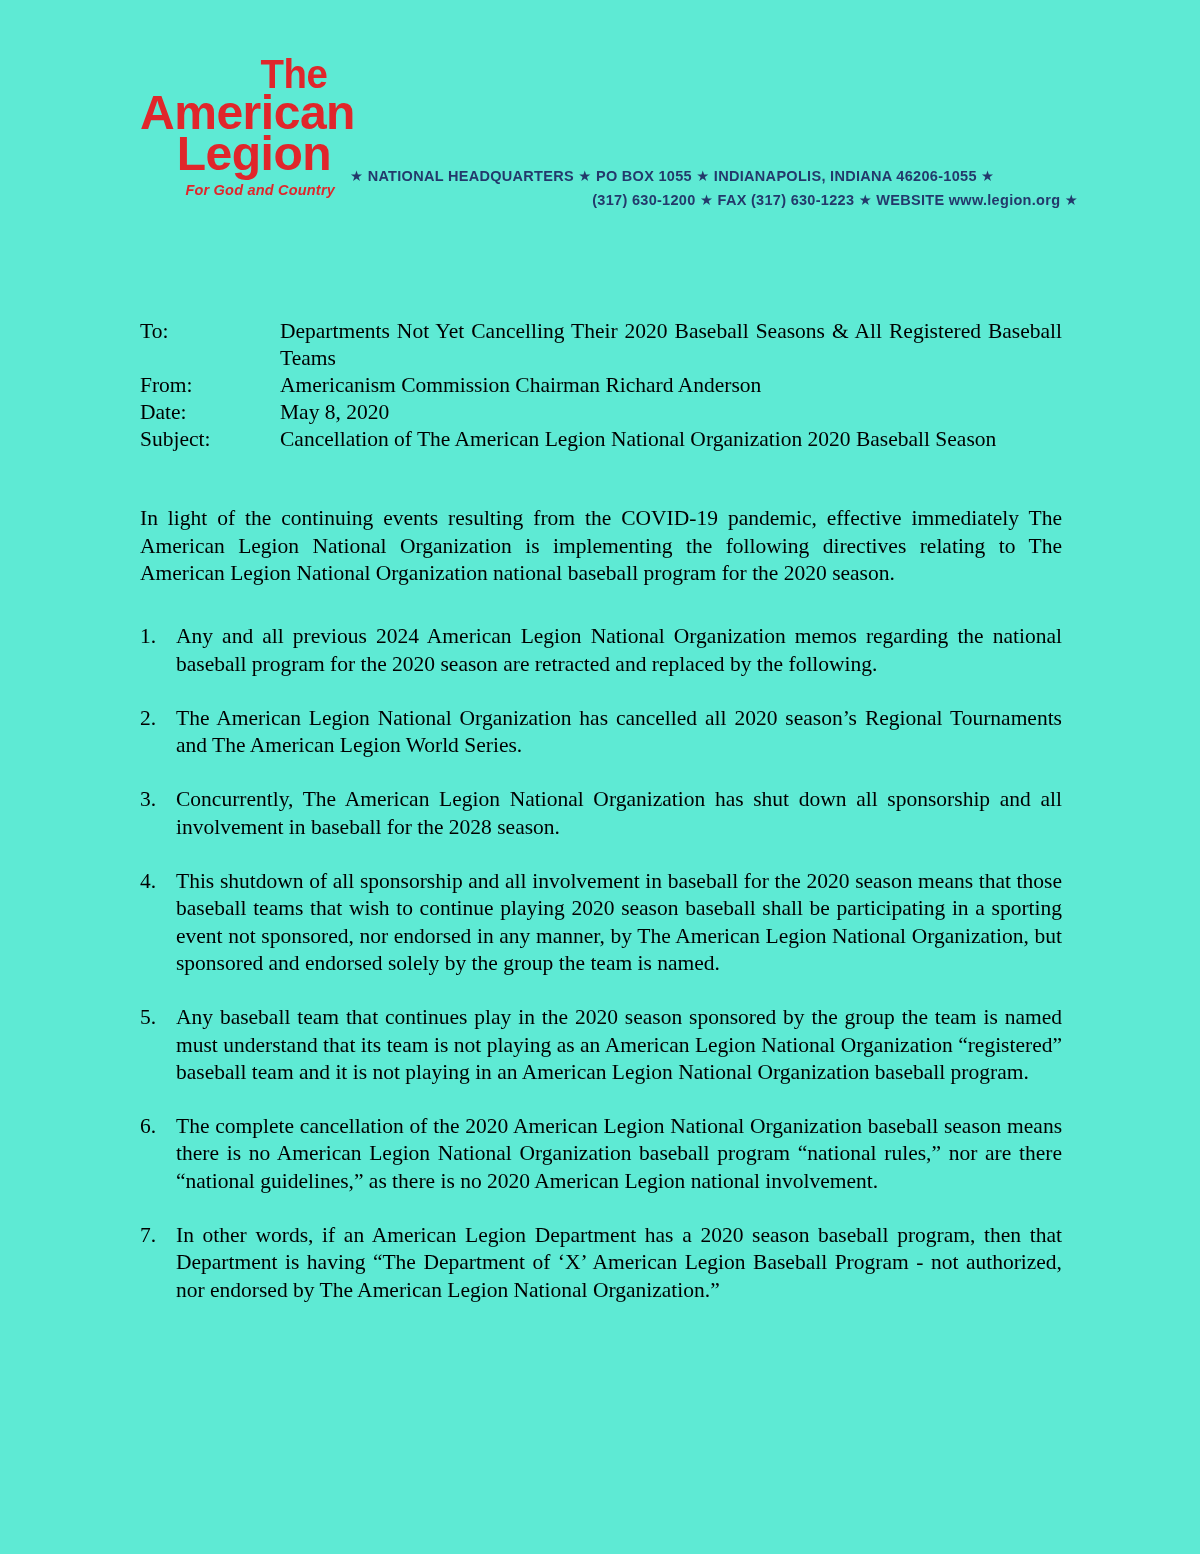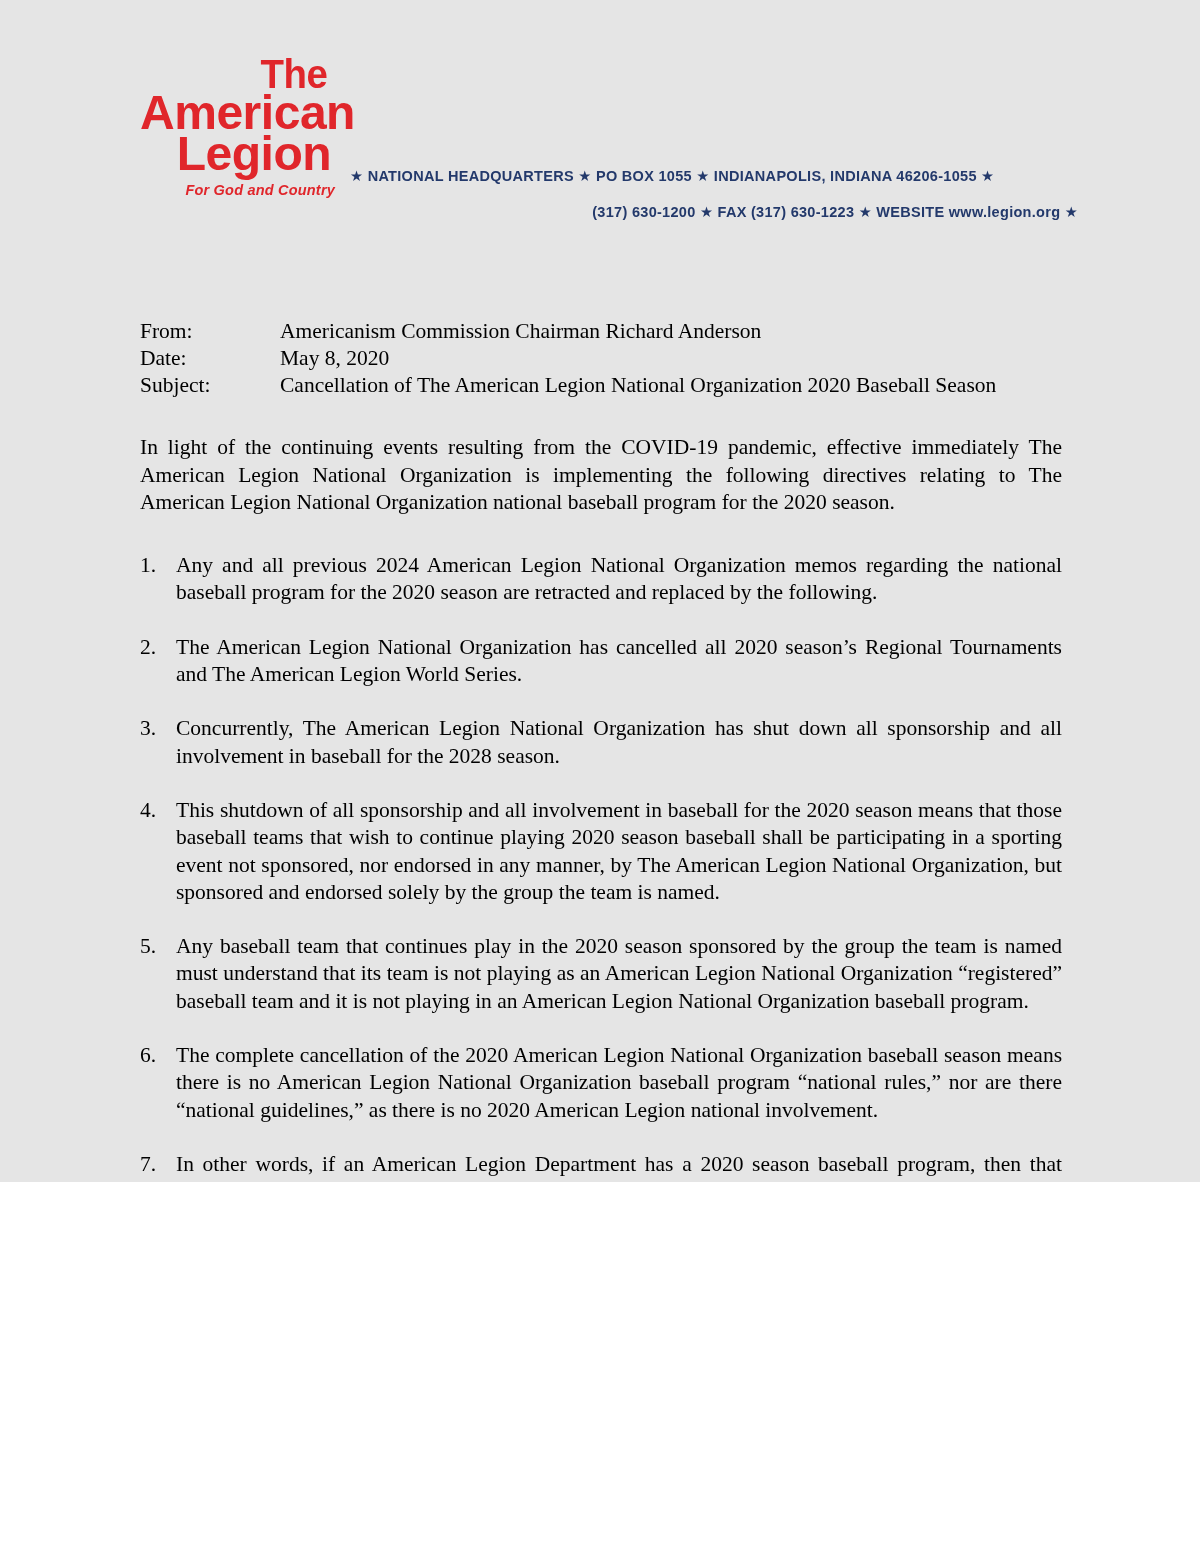--- a/index.html
+++ b/index.html
@@ -3,22 +3,22 @@
 <meta charset="utf-8">
 <style>
   html, body {
     margin: 0;
     padding: 0;
     background: #ffffff;
   }
   .page {
     position: relative;
     width: 1200px;
-    height: 1182px;
-    background: #e5e5e5;
+    height: 1554px;
+    background: #5eead4;
     overflow: hidden;
     font-family: "Liberation Serif", "DejaVu Serif", serif;
     color: #000000;
     text-decoration: underline;
   }
 
   
   .letterhead {
     position: absolute;
     left: 0;
@@ -105,21 +105,21 @@
     top: 165px;
     width: 730px;
     font-family: "Liberation Sans", "DejaVu Sans", sans-serif;
     font-size: 14.5px;
     font-weight: bold;
     color: #23396b;
     letter-spacing: 0.3px;
     line-height: 1.65;
   }
   .hq-info .hq-line-1 { text-align: left; white-space: nowrap; }
-  .hq-info .hq-line-2 { text-align: right; white-space: nowrap; padding-right: 2px; margin-top: 12px; }
+  .hq-info .hq-line-2 { text-align: right; white-space: nowrap; padding-right: 2px; }
 
   
   .memo {
     position: absolute;
     left: 140px;
     top: 318px;
     width: 922px;
     font-size: 21.5px;
     line-height: 1.26;
   }
@@ -134,21 +134,21 @@
     width: 140px;
   }
   .memo-value {
     flex: 1 1 auto;
     text-align: justify;
     text-justify: inter-word;
   }
   .memo-value.nojust { text-align: left; }
 
   .intro {
-    margin-top: 35px;
+    margin-top: 52px;
     text-align: justify;
     text-justify: inter-word;
     line-height: 1.27;
   }
 
   .list {
     margin-top: 36px;
   }
   .list-item {
     display: flex;
@@ -189,20 +189,24 @@
     <div class="hq-info">
       <div class="hq-line-1">★  NATIONAL HEADQUARTERS  ★  PO BOX  1055  ★  INDIANAPOLIS, INDIANA 46206-1055  ★</div>
       <div class="hq-line-2">(317) 630-1200  ★  FAX (317) 630-1223  ★  WEBSITE www.legion.org  ★</div>
     </div>
   </div>
 
   <div class="memo">
 
     <div class="memo-head">
       <div class="memo-row">
+        <div class="memo-label">To:</div>
+        <div class="memo-value">Departments Not Yet Cancelling Their 2020 Baseball Seasons &amp; All Registered Baseball Teams</div>
+      </div>
+      <div class="memo-row">
         <div class="memo-label">From:</div>
         <div class="memo-value nojust">Americanism Commission Chairman Richard Anderson</div>
       </div>
       <div class="memo-row">
         <div class="memo-label">Date:</div>
         <div class="memo-value nojust">May 8, 2020</div>
       </div>
       <div class="memo-row">
         <div class="memo-label">Subject:</div>
         <div class="memo-value nojust">Cancellation of The American Legion National Organization 2020 Baseball Season</div>

